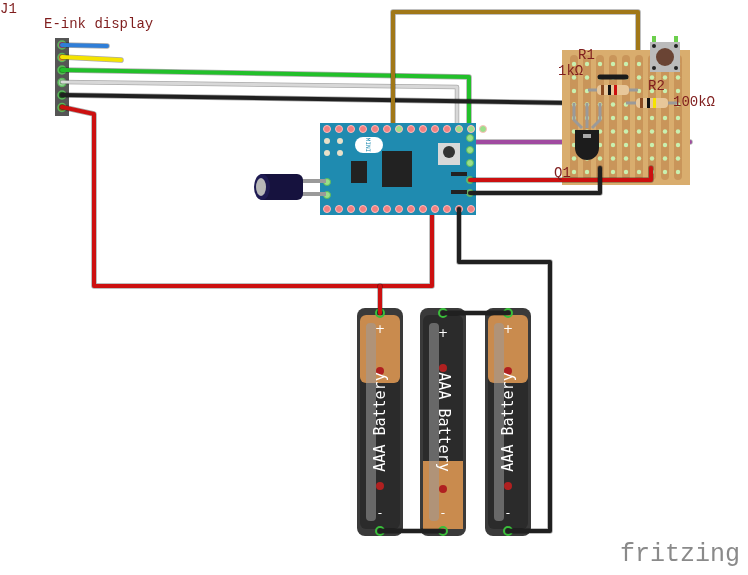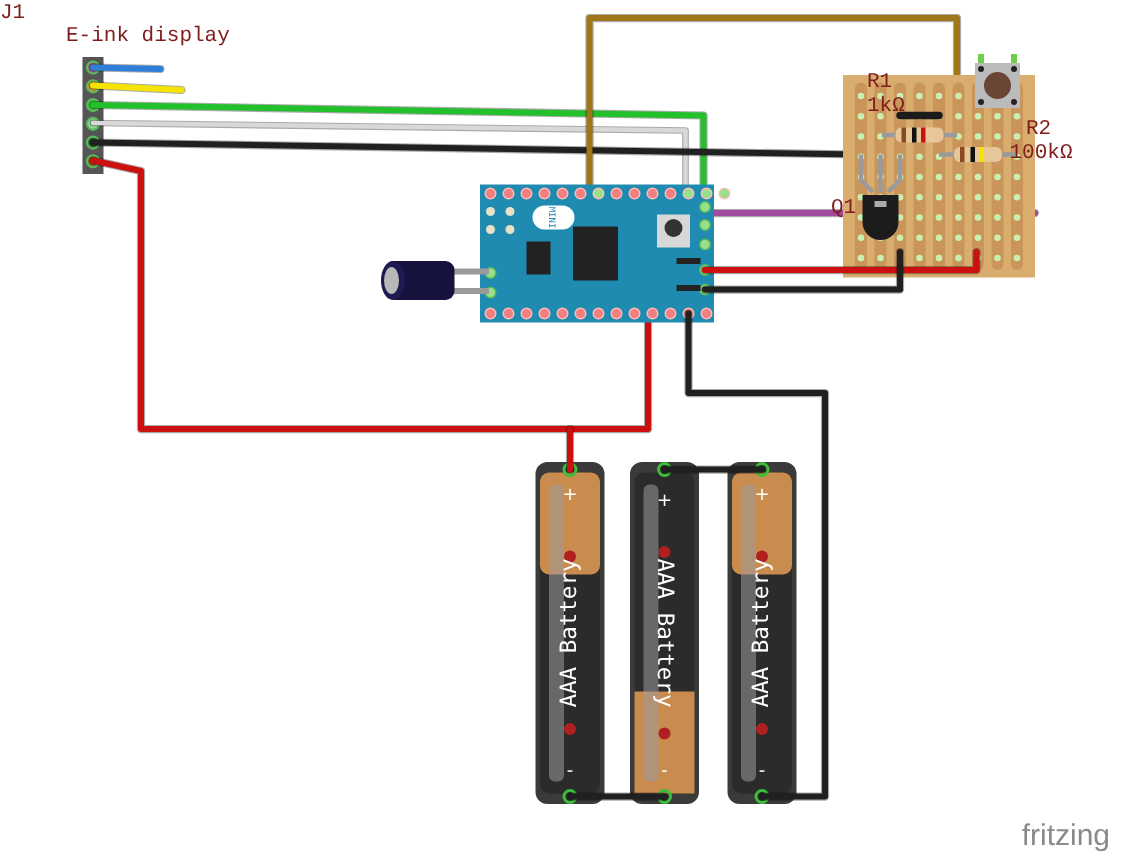--- a/index.html
+++ b/index.html
@@ -1,19 +1,19 @@
 <!DOCTYPE html>
 <html><head>
 <meta charset="utf-8">
 <style>
   html,body{margin:0;padding:0;background:#ffffff;}
   body{width:748px;height:575px;position:relative;overflow:hidden;font-family:"DejaVu Sans",sans-serif;}
   #canvas{position:absolute;left:0;top:0;}
   .lbl{position:absolute;font-family:Liberation Mono, monospace;font-size:14px;color:#7f1d1d;line-height:15px;white-space:pre;}
-  .fritz{position:absolute;right:8px;bottom:6px;font-family:Liberation Sans, sans-serif;font-size:20px;color:#8a8a8a;letter-spacing:0px;}
+  .fritz{position:absolute;right:8px;bottom:6px;font-family:Liberation Mono, monospace;font-size:25px;color:#8a8a8a;letter-spacing:0px;}
 </style>
 </head>
 <body>
 
 <svg id="canvas" width="748" height="575" viewBox="0 0 748 575">
 
   <g>
     <rect x="55" y="38" width="14" height="78" fill="#555555"></rect>
     <g id="j1pins">
         <circle cx="62" cy="45" r="4" fill="#a05a8a" stroke="#5ab95a" stroke-width="1.5"></circle>
@@ -297,17 +297,17 @@
       <polyline points="443,313 508,313" fill="none" stroke="#00000055" stroke-width="5.5" stroke-linejoin="round" stroke-linecap="round"></polyline>
       <polyline points="443,313 508,313" fill="none" stroke="#202020" stroke-width="4" stroke-linejoin="round" stroke-linecap="round"></polyline>
       <polyline points="380,531 443,531" fill="none" stroke="#00000055" stroke-width="5.5" stroke-linejoin="round" stroke-linecap="round"></polyline>
       <polyline points="380,531 443,531" fill="none" stroke="#202020" stroke-width="4" stroke-linejoin="round" stroke-linecap="round"></polyline>
     </g>
 </svg>
 
 <div class="lbl" style="left:0;top:2px;">J1</div>
 <div class="lbl" style="left:0;top:17px;margin-left:44px;">E-ink display</div>
 <div class="lbl" style="left:578px;top:48px;">R1</div>
-<div class="lbl" style="left:558px;top:64px;margin-left:20px;">1kΩ</div>
-<div class="lbl" style="left:684px;top:79px;">R2</div>
+<div class="lbl" style="left:558px;top:64px;">1kΩ</div>
+<div class="lbl" style="left:648px;top:79px;">R2</div>
 <div class="lbl" style="left:673px;top:95px;">100kΩ</div>
-<div class="lbl" style="left:554px;top:132px;">Q1</div>
+<div class="lbl" style="left:554px;top:166px;">Q1</div>
 <div class="fritz">fritzing</div>
 
 </body></html>

